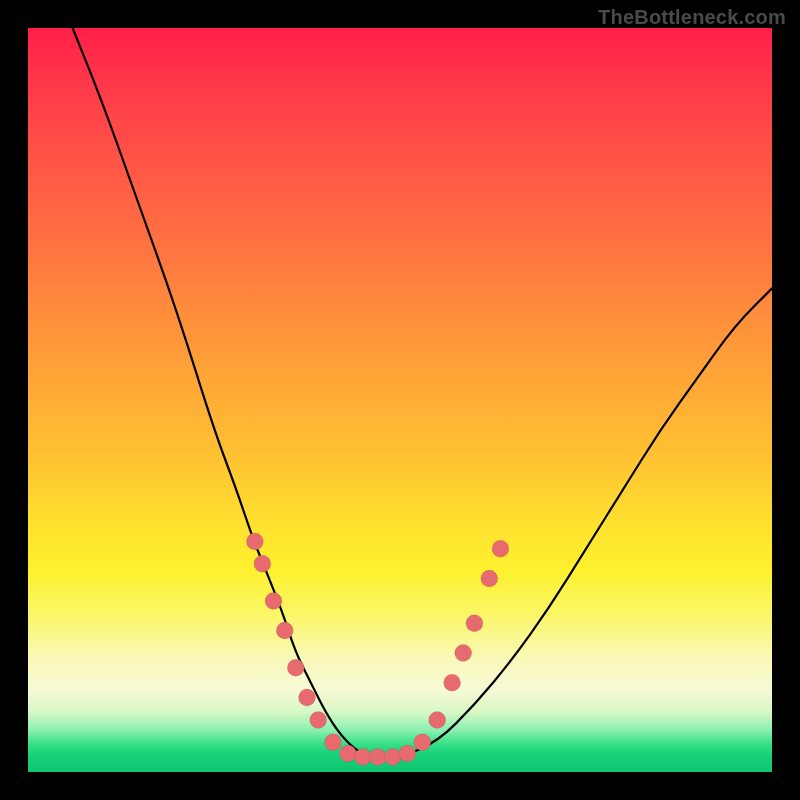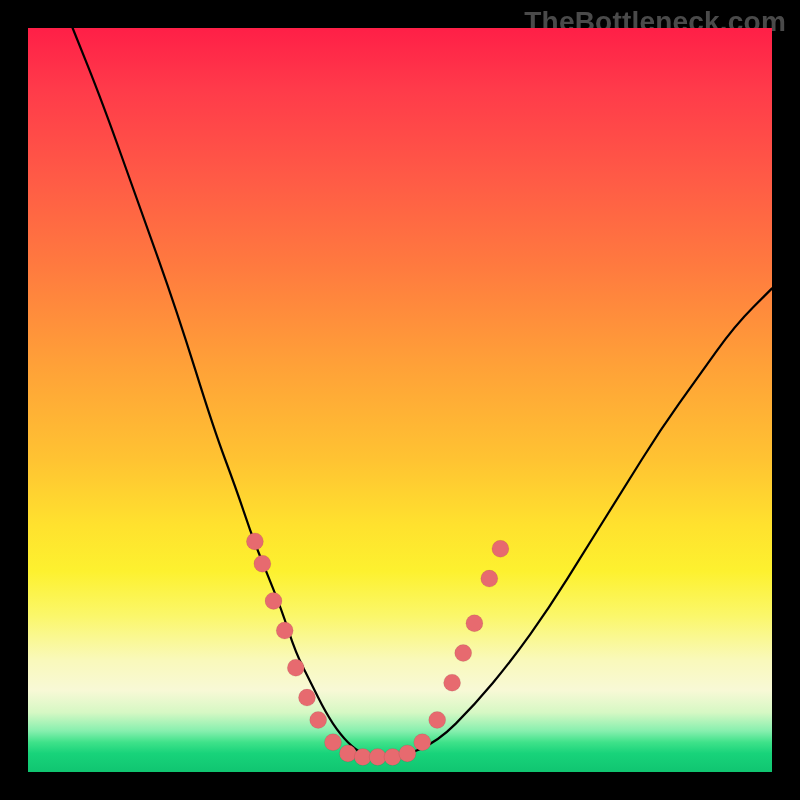--- a/index.html
+++ b/index.html
@@ -15,21 +15,21 @@
     position: relative;
     width: 800px;
     height: 800px;
     background: #000;
   }
   .watermark {
     position: absolute;
     top: 6px;
     right: 14px;
     color: #4a4a4a;
-    font-size: 28px;
+    font-size: 20px;
     font-weight: 600;
     letter-spacing: 0.2px;
     user-select: none;
   }
   .plot-area {
     position: absolute;
     left: 28px;
     top: 28px;
     width: 744px;
     height: 744px;

